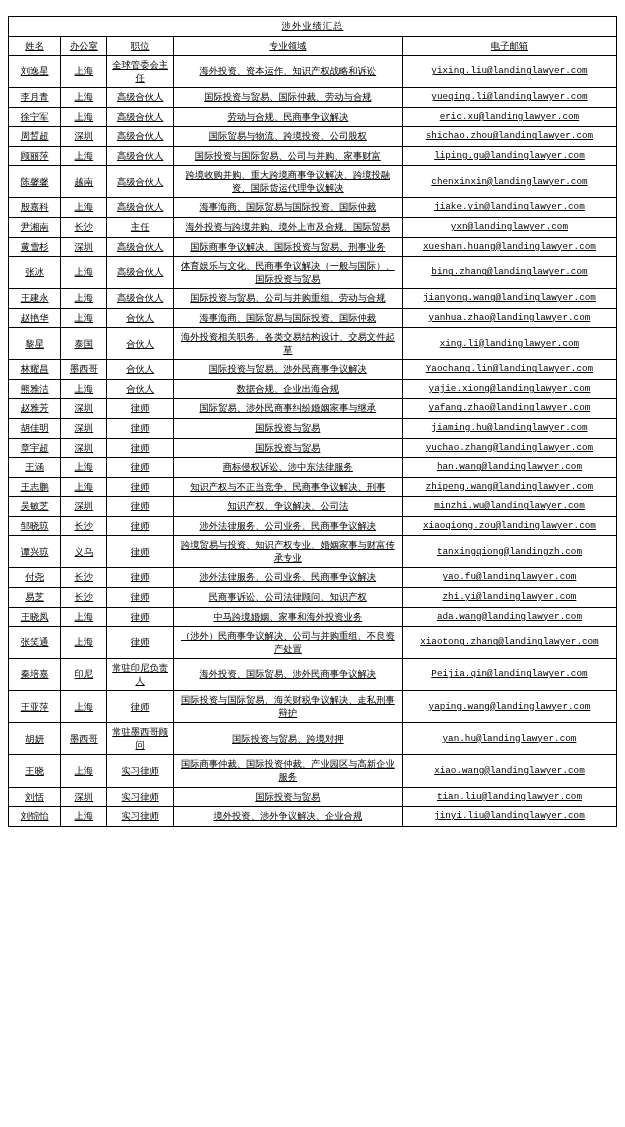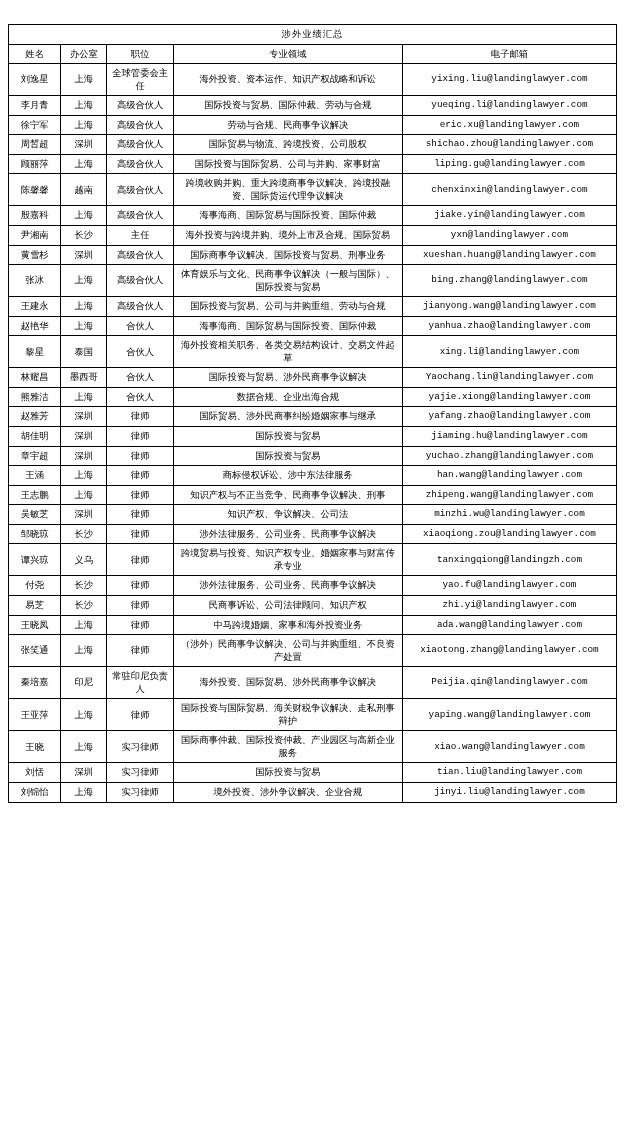--- a/index.html
+++ b/index.html
@@ -8,21 +8,22 @@
     background: #ffffff;
   }
   body {
     width: 625px;
     font-family: "Liberation Serif", "DejaVu Serif", serif;
     color: #000000;
   }
   .page {
     width: 567px;
     box-sizing: border-box;
-    padding: 24px 8px 6px 8px;
+    padding: 16px 8px 6px 8px;
+    text-decoration: underline;
   }
   table.roster {
     border-collapse: collapse;
     width: 609px;
     table-layout: fixed;
     border: 1px solid #000;
   }
   table.roster td, table.roster th {
     border: 1px solid #000;
     padding: 3px 3px;
@@ -280,20 +281,27 @@
         <td class="email">Peijia.qin@landinglawyer.com</td>
       </tr>
       <tr>
         <td class="name">王亚萍</td>
         <td class="office">上海</td>
         <td class="title">律师</td>
         <td class="field">国际投资与国际贸易、海关财税争议解决、走私刑事辩护</td>
         <td class="email">yaping.wang@landinglawyer.com</td>
       </tr>
       <tr>
+        <td class="name">胡妍</td>
+        <td class="office">墨西哥</td>
+        <td class="title">常驻墨西哥顾问</td>
+        <td class="field">国际投资与贸易、跨境对押</td>
+        <td class="email">yan.hu@landinglawyer.com</td>
+      </tr>
+      <tr>
         <td class="name">王晓</td>
         <td class="office">上海</td>
         <td class="title">实习律师</td>
         <td class="field">国际商事仲裁、国际投资仲裁、产业园区与高新企业服务</td>
         <td class="email">xiao.wang@landinglawyer.com</td>
       </tr>
       <tr>
         <td class="name">刘恬</td>
         <td class="office">深圳</td>
         <td class="title">实习律师</td>

